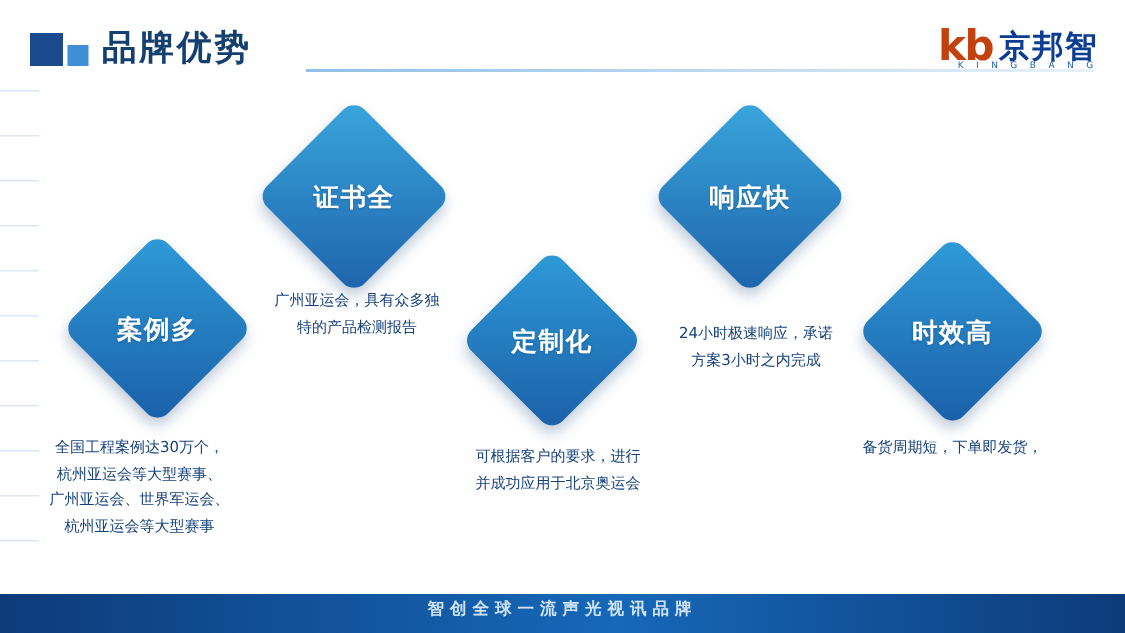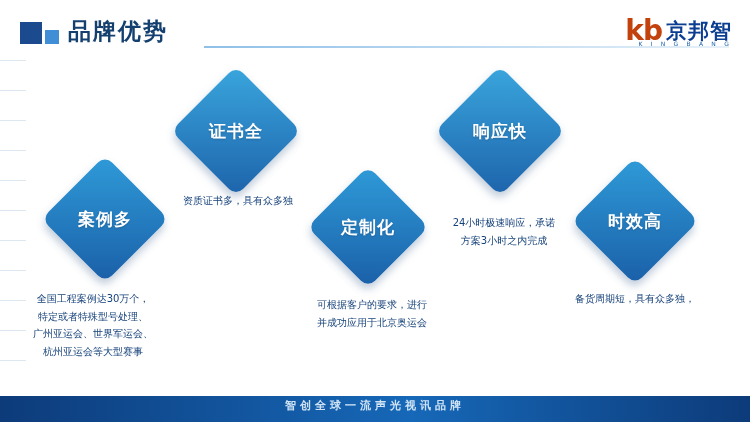--- a/index.html
+++ b/index.html
@@ -110,47 +110,48 @@
       <i style="top: 270px;"></i>
       <i style="top: 300px;"></i>
     </div>
 
   <div id="diamond-layer">
       <div class="diamond" style="width: 90px; height: 90px; left: 60px; top: 174px; background: linear-gradient(135deg, rgb(47, 155, 216) 0%, rgb(26, 95, 168) 100%);">
         <div class="lbl">案例多</div>
       </div>
       <div class="dtext" style="left: 8px; top: 290px; width: 170px;">
         <div>全国工程案例达30万个，</div>
-        <div>特定或者特殊型号处理、</div>
+        <div>杭州亚运会等大型赛事、</div>
         <div>广州亚运会、世界军运会、</div>
         <div>杭州亚运会等大型赛事</div>
       </div>
       <div class="diamond" style="width: 92px; height: 92px; left: 190px; top: 85px; background: linear-gradient(135deg, rgb(58, 166, 221) 0%, rgb(29, 99, 171) 100%);">
         <div class="lbl">证书全</div>
       </div>
       <div class="dtext" style="left: 160px; top: 192px; width: 156px;">
-        <div>资质证书多，具有众多独</div>
+        <div>广州亚运会，具有众多独</div>
+        <div>特的产品检测报告</div>
       </div>
       <div class="diamond" style="width: 86px; height: 86px; left: 325px; top: 184px; background: linear-gradient(135deg, rgb(47, 155, 216) 0%, rgb(26, 95, 168) 100%);">
         <div class="lbl">定制化</div>
       </div>
       <div class="dtext" style="left: 294px; top: 296px; width: 156px;">
         <div>可根据客户的要求，进行</div>
         <div>并成功应用于北京奥运会</div>
       </div>
       <div class="diamond" style="width: 92px; height: 92px; left: 454px; top: 85px; background: linear-gradient(135deg, rgb(58, 166, 221) 0%, rgb(29, 99, 171) 100%);">
         <div class="lbl">响应快</div>
       </div>
       <div class="dtext" style="left: 426px; top: 194px; width: 156px; margin-top: 20px;">
         <div>24小时极速响应，承诺</div>
         <div>方案3小时之内完成</div>
       </div>
       <div class="diamond" style="width: 90px; height: 90px; left: 590px; top: 176px; background: linear-gradient(135deg, rgb(47, 155, 216) 0%, rgb(26, 95, 168) 100%);">
         <div class="lbl">时效高</div>
       </div>
       <div class="dtext" style="left: 556px; top: 290px; width: 158px;">
-        <div>备货周期短，具有众多独，</div>
+        <div>备货周期短，下单即发货，</div>
       </div>
     </div>
 
   <div class="footer"></div>
   <div class="footer-txt">智创全球一流声光视讯品牌</div>
 </div>
 
 </body></html>

